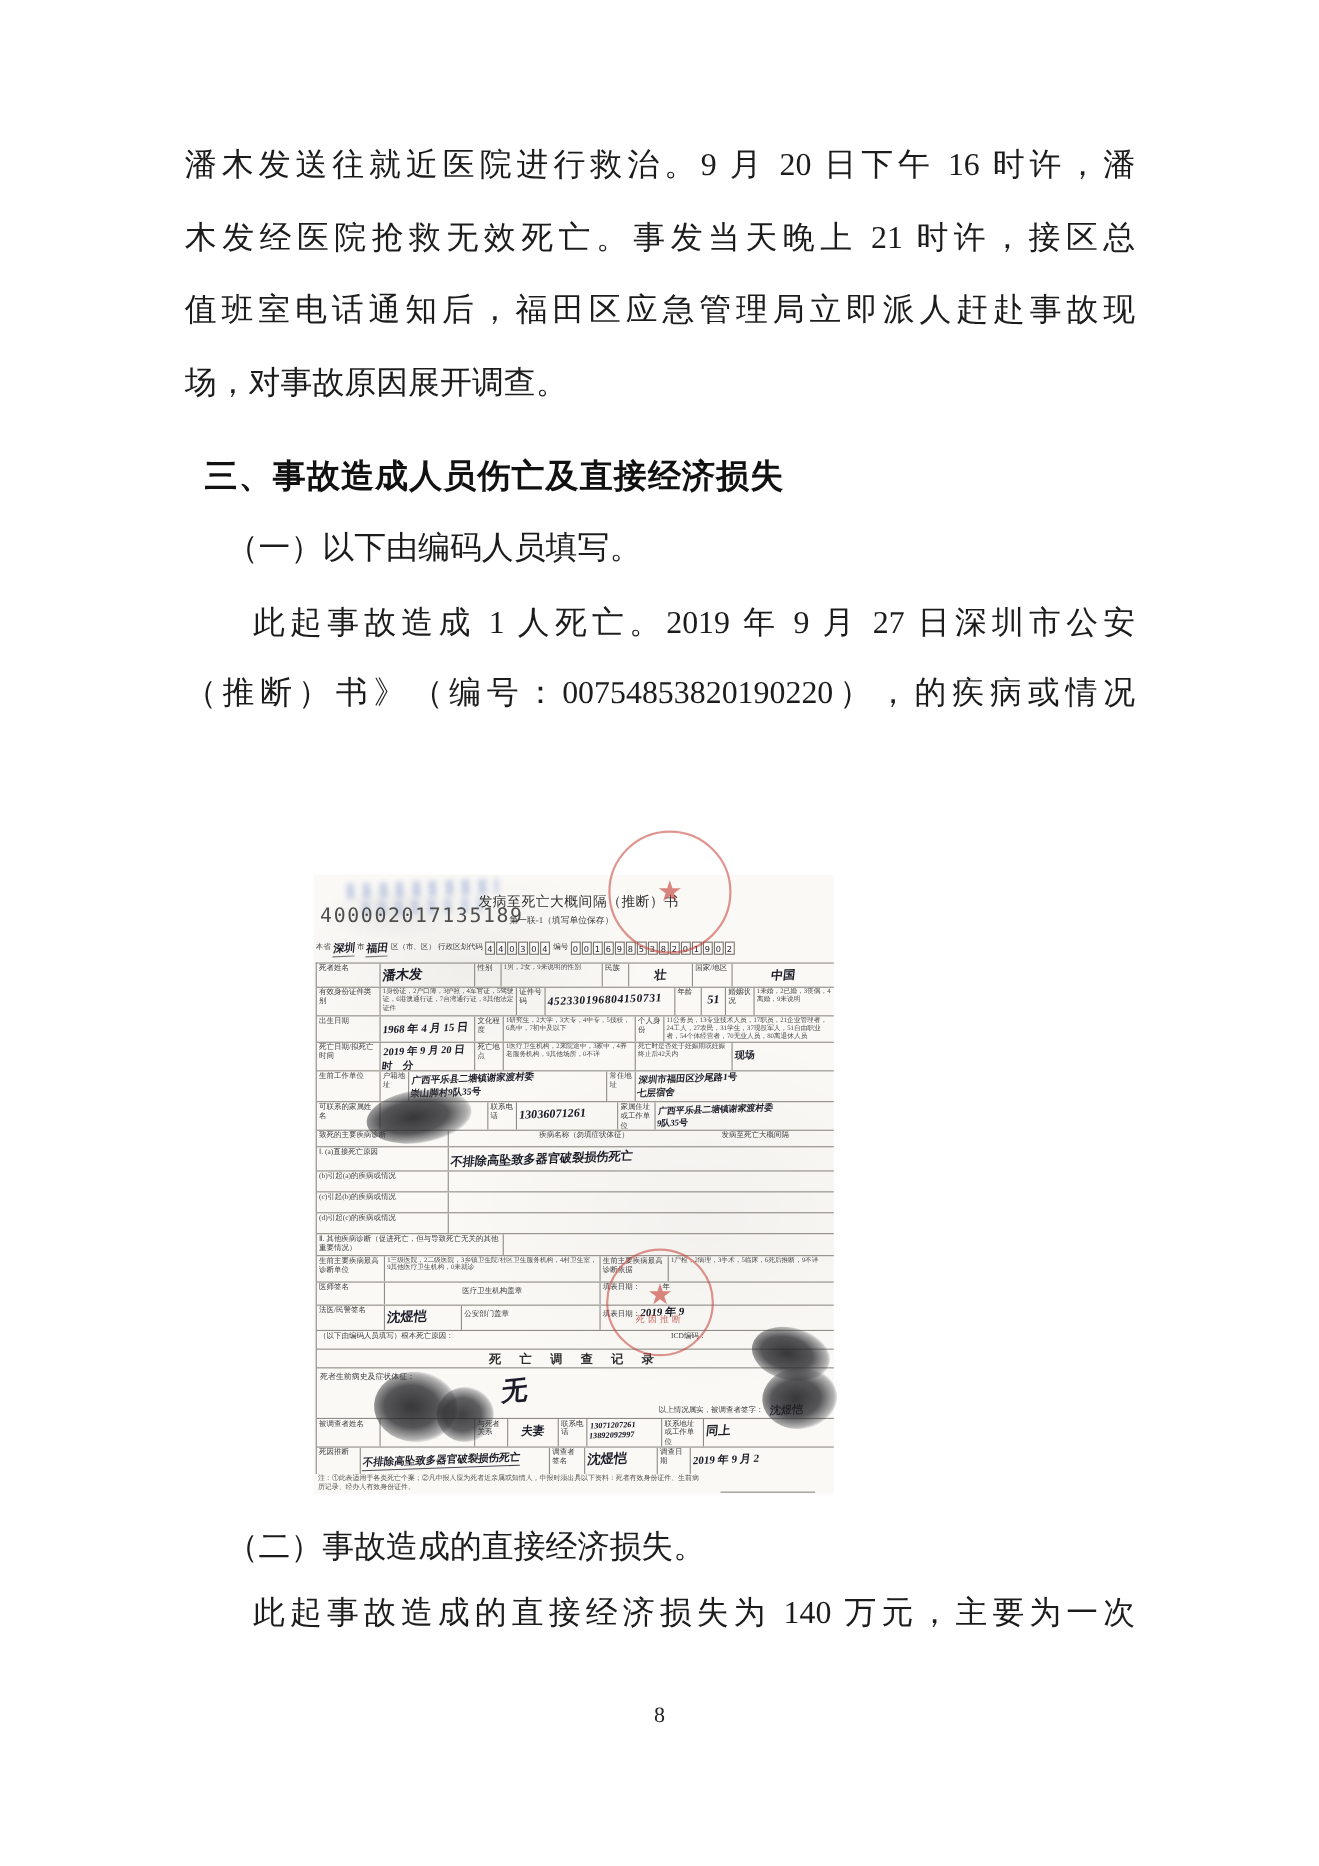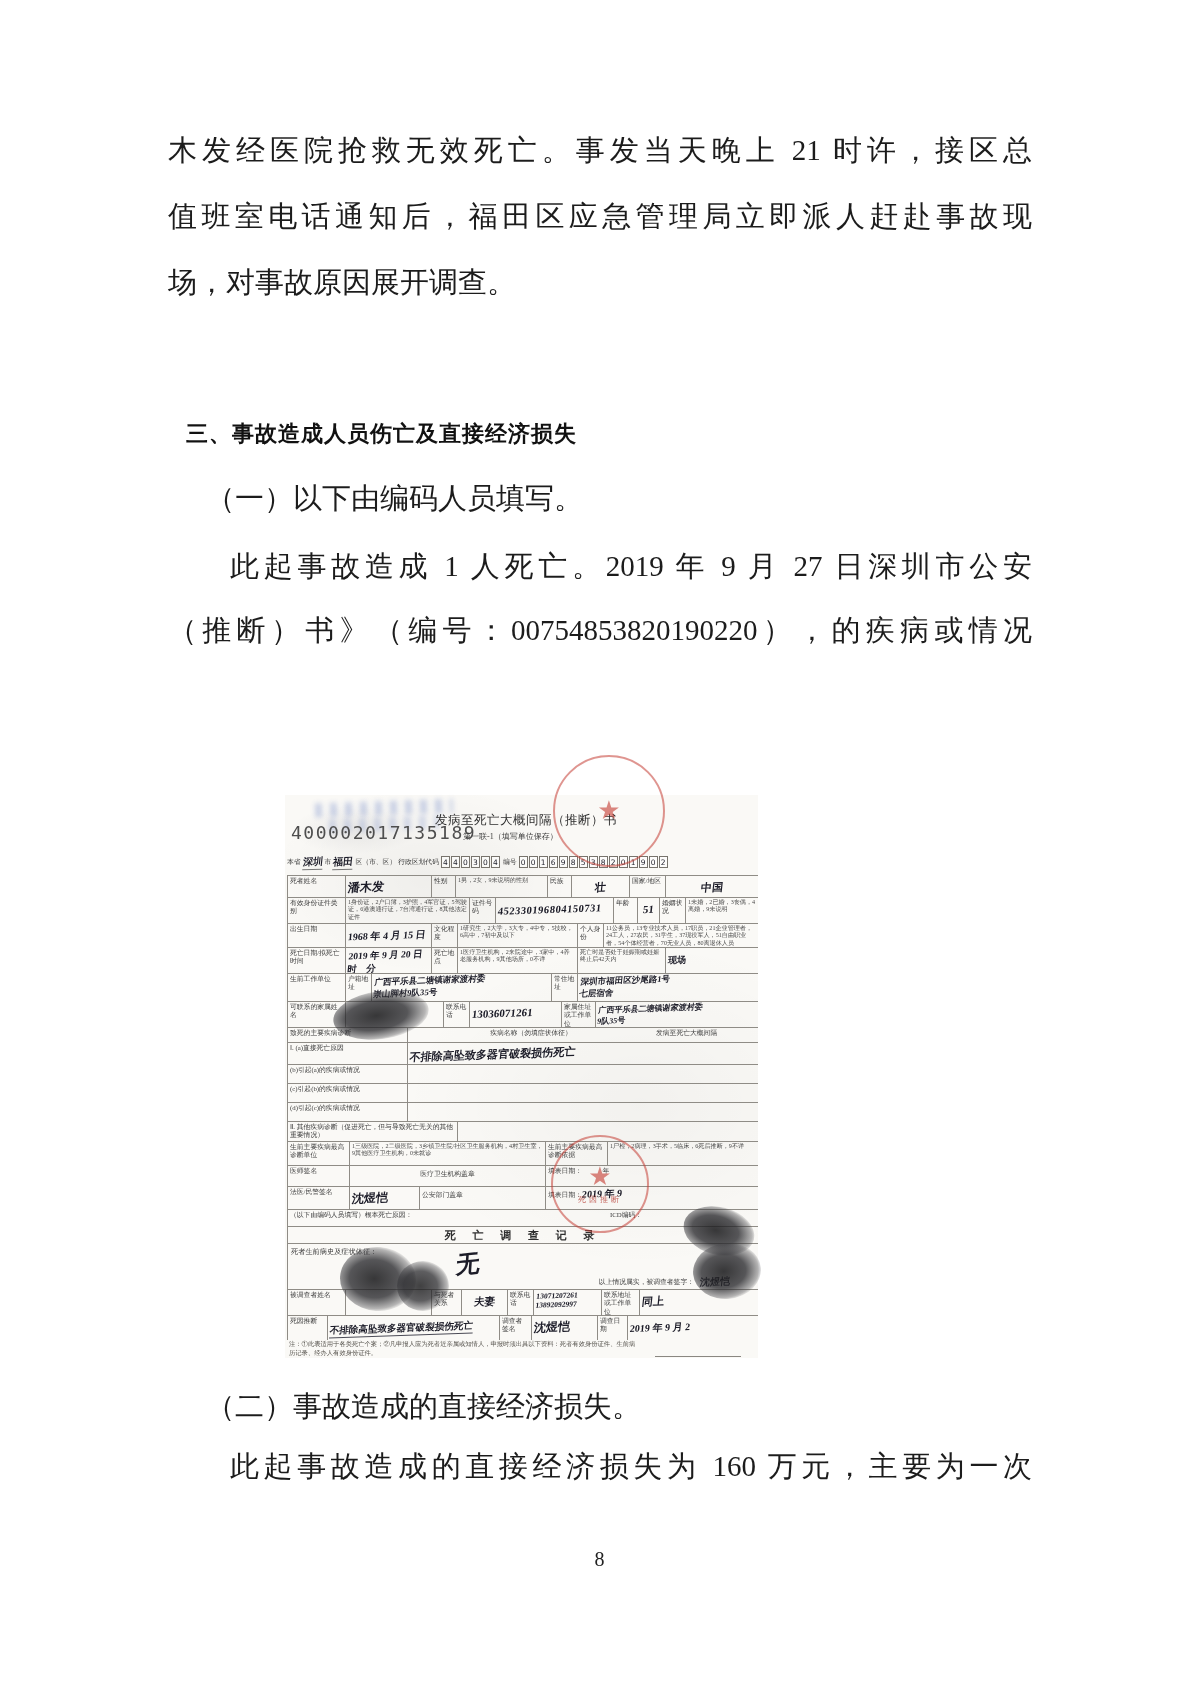--- a/index.html
+++ b/index.html
@@ -4,21 +4,21 @@
 <style>
   html,body{margin:0;padding:0;background:#888;}
   .page{position:relative;width:1199px;height:1696px;background:#ffffff;margin:0 auto;
         font-family:"Liberation Serif",serif;color:#1a1a1a;overflow:hidden;}
   
   .block{position:absolute;left:168px;width:864px;}
   .tline{font-size:29px;line-height:66px;text-align:justify;text-align-last:justify;color:#1c1c1c;}
   .tline2{font-size:29px;line-height:64px;text-align:justify;text-align-last:justify;color:#1c1c1c;}
   .tlast{text-align-last:left;}
   .ind{text-indent:62px;}
-  .h3{position:absolute;left:186px;top:412px;font-size:22px;line-height:44px;font-weight:700;
+  .h3{position:absolute;left:186px;top:412px;font-size:30px;line-height:44px;font-weight:700;
       font-family:"Liberation Sans",sans-serif;letter-spacing:1px;color:#111;}
   .sub{position:absolute;left:206px;top:476px;font-size:29px;line-height:44px;color:#1c1c1c;}
   .sub2{top:1384px;}
   .p3{position:absolute;left:168px;top:1440px;width:864px;font-size:29px;line-height:52px;
       text-align:justify;text-align-last:justify;text-indent:62px;color:#1c1c1c;}
   .pagenum{position:absolute;left:0;top:1548px;width:100%;text-align:center;font-size:20px;color:#222;}
   
   .form{position:absolute;left:285px;top:795px;width:473px;height:563px;
         background:
           radial-gradient(ellipse 90px 35px at 70px 35px, rgba(100,100,115,.10), transparent 70%),
@@ -66,20 +66,21 @@
         background:radial-gradient(ellipse at 45% 50%, rgba(28,28,30,.88) 0%, rgba(40,40,44,.78) 42%, rgba(70,70,74,.38) 66%, transparent 74%);}
   .note{position:absolute;left:4px;top:544px;width:467px;font-size:6.3px;line-height:1.5;color:#55524c;white-space:pre-line;}
   .strayline{position:absolute;left:370px;top:561px;width:86px;height:1px;background:#8a8781;}
 </style>
 </head>
 <body>
 
 <div class="page">
 
   <div class="block" style="top:117px">
+    <div class="tline">潘木发送往就近医院进行救治。9 月 20 日下午 16 时许，潘</div>
     <div class="tline">木发经医院抢救无效死亡。事发当天晚上 21 时许，接区总</div>
     <div class="tline">值班室电话通知后，福田区应急管理局立即派人赶赴事故现</div>
     <div class="tline tlast">场，对事故原因展开调查。</div>
   </div>
 
   <div class="h3">三、事故造成人员伤亡及直接经济损失</div>
 
   <div class="sub">（一）以下由编码人员填写。</div>
 
   <div class="block" style="top:534px">
@@ -274,17 +275,17 @@
 
     <div class="blob" style="left:48px;top:196px;width:96px;height:48px;transform:rotate(-8deg)"></div>
     <div class="blob" style="left:55px;top:452px;width:76px;height:64px;transform:rotate(4deg)"></div>
     <div class="blob" style="left:112px;top:466px;width:52px;height:50px;opacity:.95"></div>
     <div class="blob" style="left:398px;top:412px;width:72px;height:48px;transform:rotate(14deg)"></div>
     <div class="blob" style="left:408px;top:448px;width:68px;height:56px;transform:rotate(-6deg)"></div>
   </div>
 
   <div class="sub sub2">（二）事故造成的直接经济损失。</div>
 
-  <div class="p3">此起事故造成的直接经济损失为 160 万元，主要为一次</div>
+  <div class="p3">此起事故造成的直接经济损失为 140 万元，主要为一次</div>
 
   <div class="pagenum">8</div>
 
 </div>
 
 </body></html>

